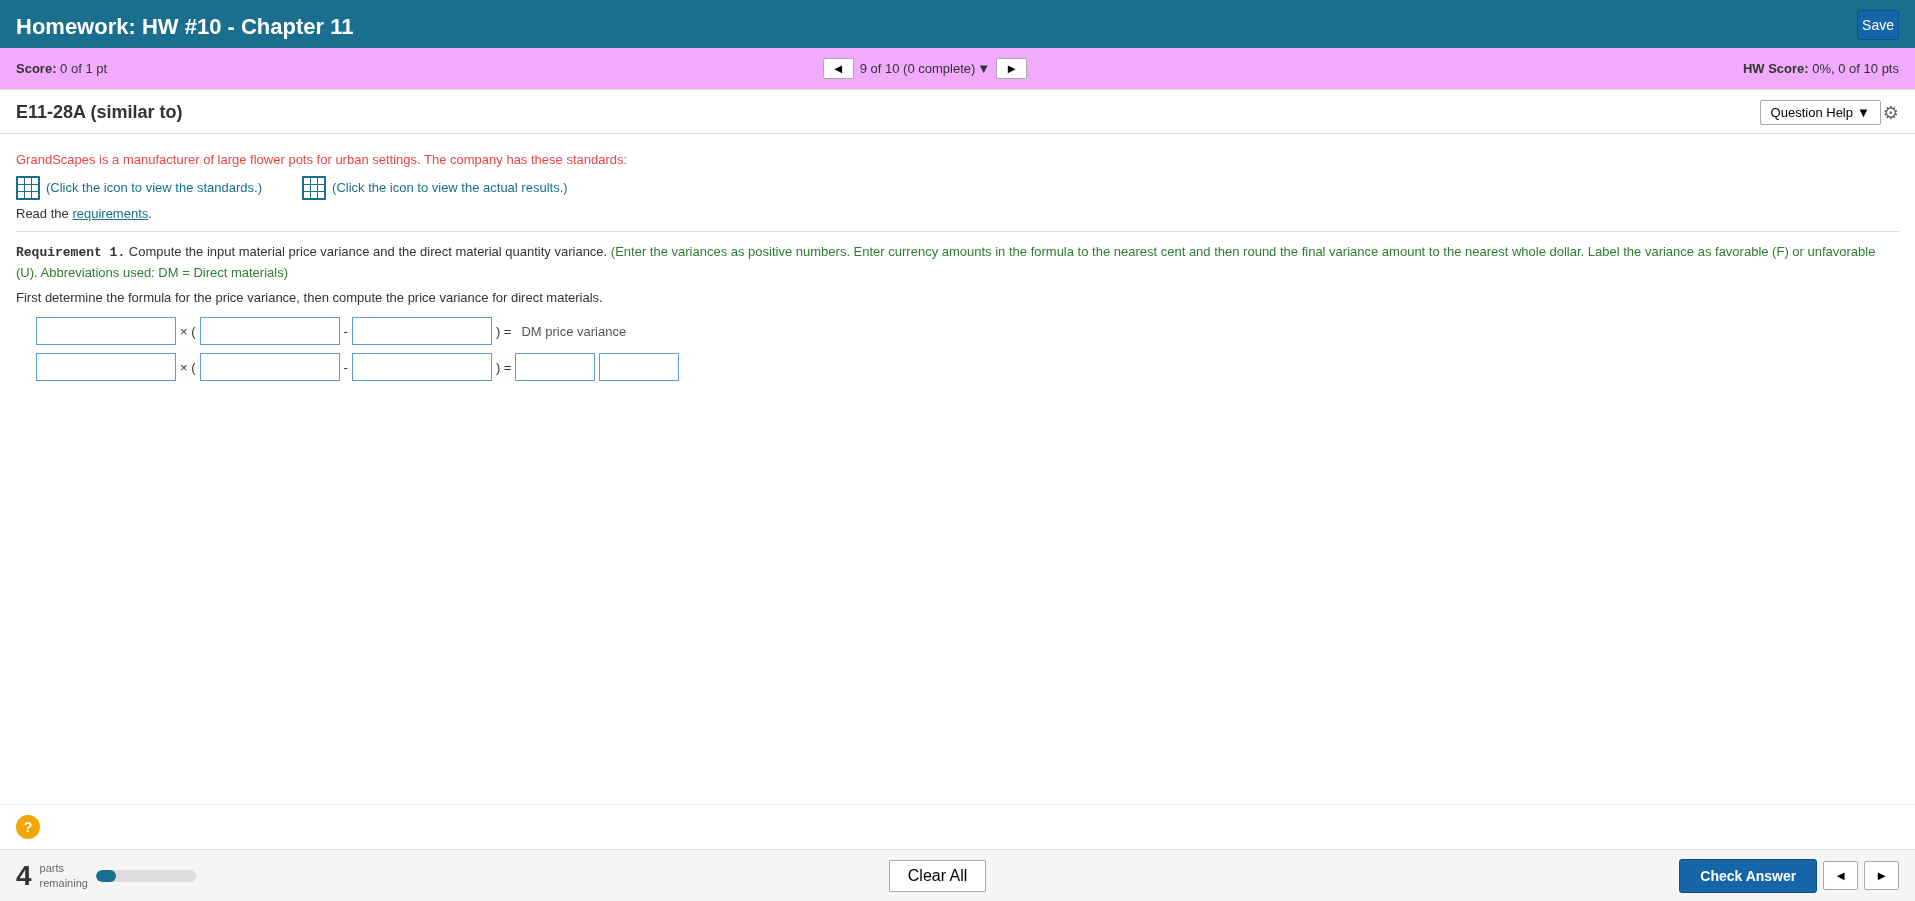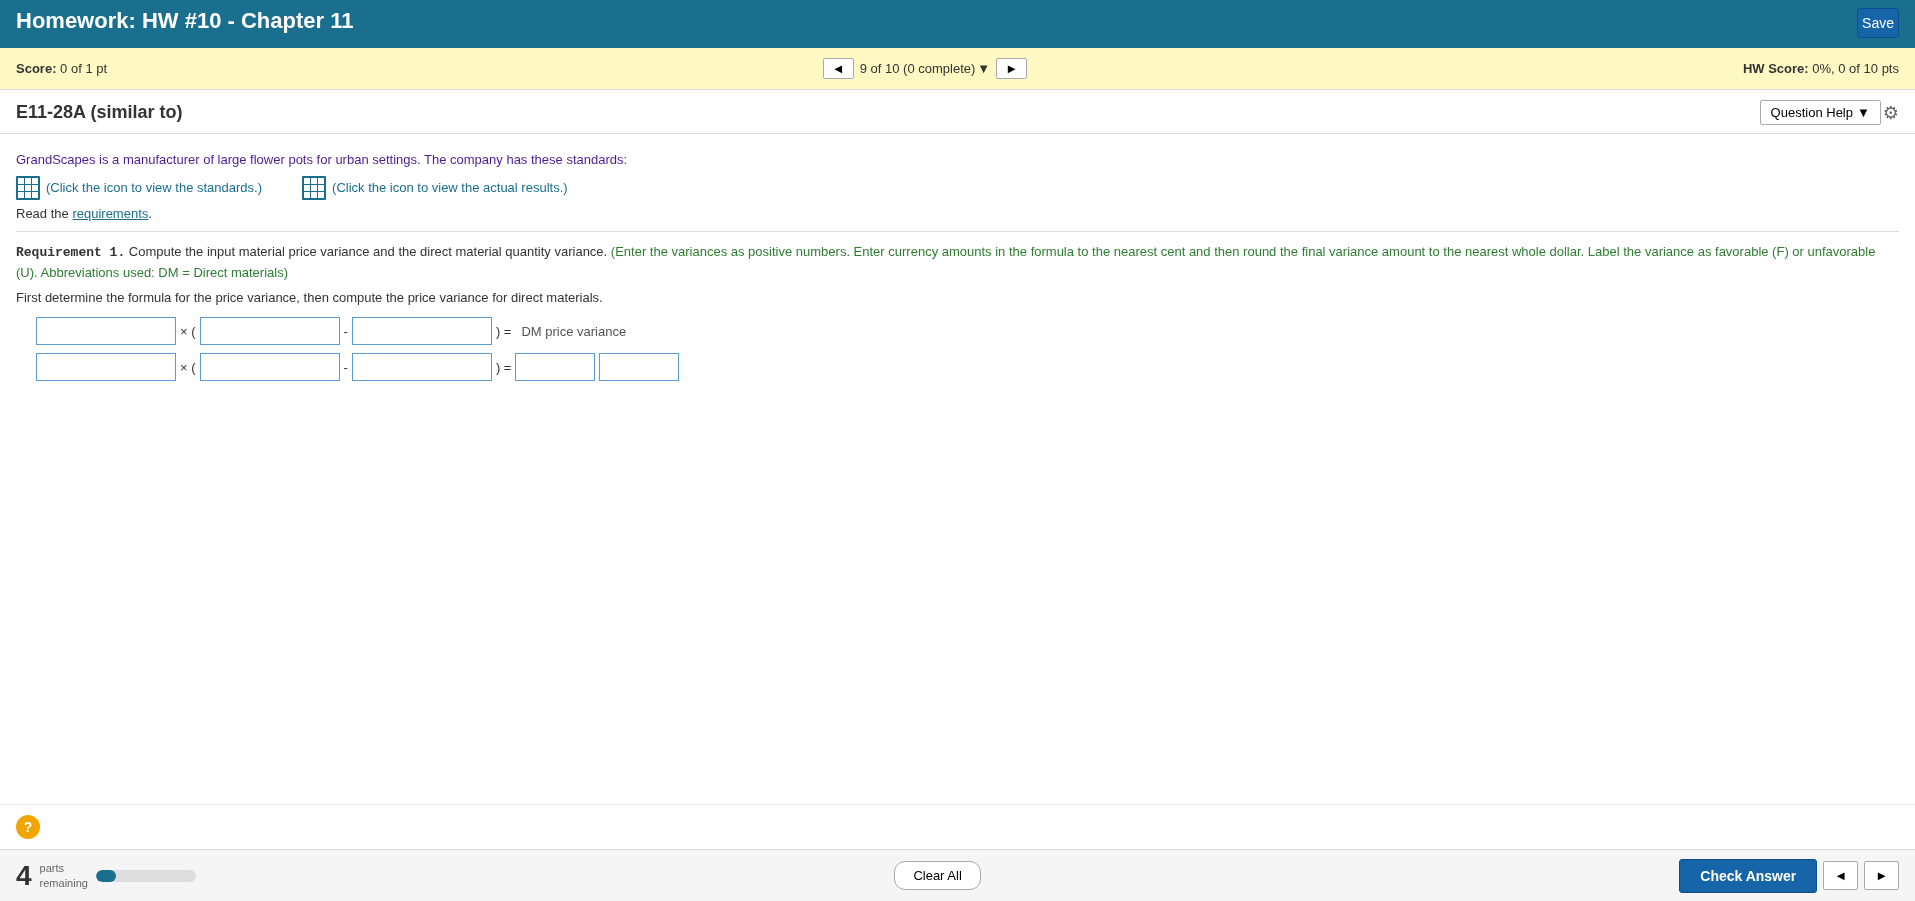--- a/index.html
+++ b/index.html
@@ -2,21 +2,21 @@
 <html><head>
   <meta charset="utf-8">
   <style>
     * { box-sizing: border-box; margin: 0; padding: 0; }
     body { font-family: Arial, sans-serif; font-size: 14px; color: #333; background: #fff; }
 
     
     .top-header {
       background: #1a6e8e;
       display: flex;
-      align-items: flex-start;
+      align-items: flex-end;
       justify-content: space-between;
       padding: 8px 16px;
       height: 48px;
     }
     .top-header-title {
       color: #fff;
       font-size: 22px;
       font-weight: bold;
     }
     .save-button {
@@ -24,21 +24,21 @@
       color: #fff;
       border: 1px solid #0d4f8c;
       padding: 6px 4px;
       font-size: 14px;
       cursor: pointer;
       border-radius: 3px;
     }
 
     
     .score-bar {
-      background: #fef9c3;
+      background: #f0abfc;
       border-bottom: 1px solid #ddd;
       display: flex;
       align-items: center;
       justify-content: space-between;
       padding: 8px 16px;
       height: 42px;
     }
     .score-left { font-size: 13px; }
     .score-left strong { font-weight: bold; }
     .nav-center {
@@ -98,21 +98,21 @@
       color: #666;
       cursor: pointer;
     }
 
     
     .main-content {
       padding: 16px 16px 0 16px;
     }
     .intro-text {
       font-size: 13px;
-      color: #4c1d95;
+      color: #ef4444;
       margin-bottom: 6px;
       line-height: 1.5;
     }
     .icon-link-row {
       display: flex;
       gap: 40px;
       margin-bottom: 6px;
       align-items: center;
     }
     .icon-link {
@@ -276,22 +276,22 @@
     .footer-center {
       display: flex;
       align-items: center;
       gap: 10px;
     }
     .clear-all-btn {
       border: 1px solid #aaa;
       background: #fff;
       padding: 6px 18px;
       cursor: pointer;
-      font-size: 13px;
-      border-radius: 11px;
+      font-size: 16px;
+      border-radius: 1px;
     }
     .footer-right {
       display: flex;
       align-items: center;
       gap: 6px;
     }
     .check-answer-btn {
       background: #1565a8;
       color: #fff;
       border: 1px solid #0d4f8c;

